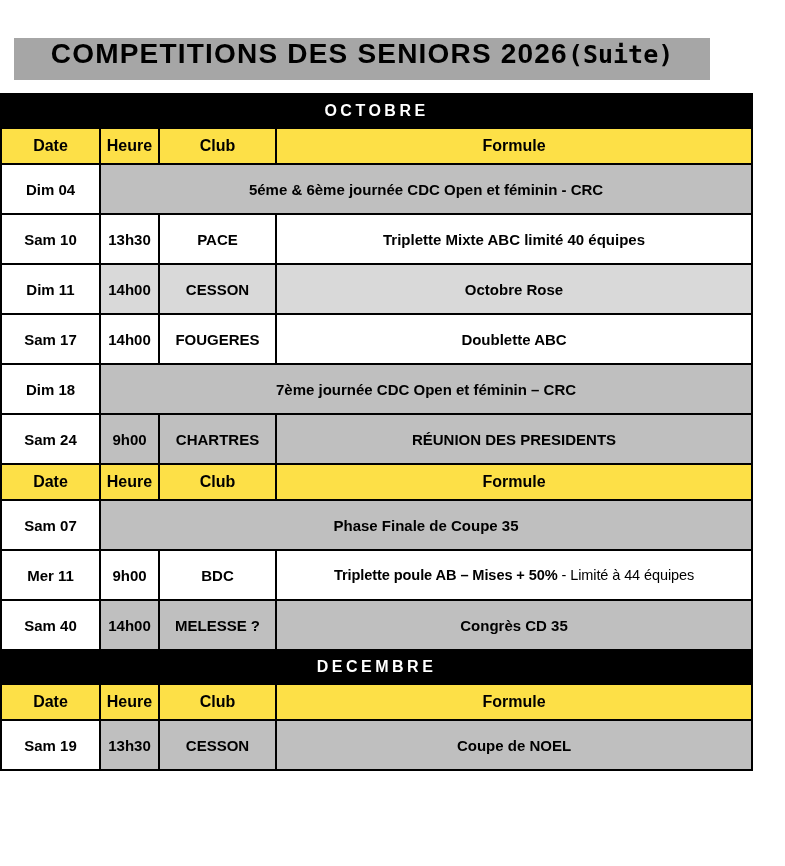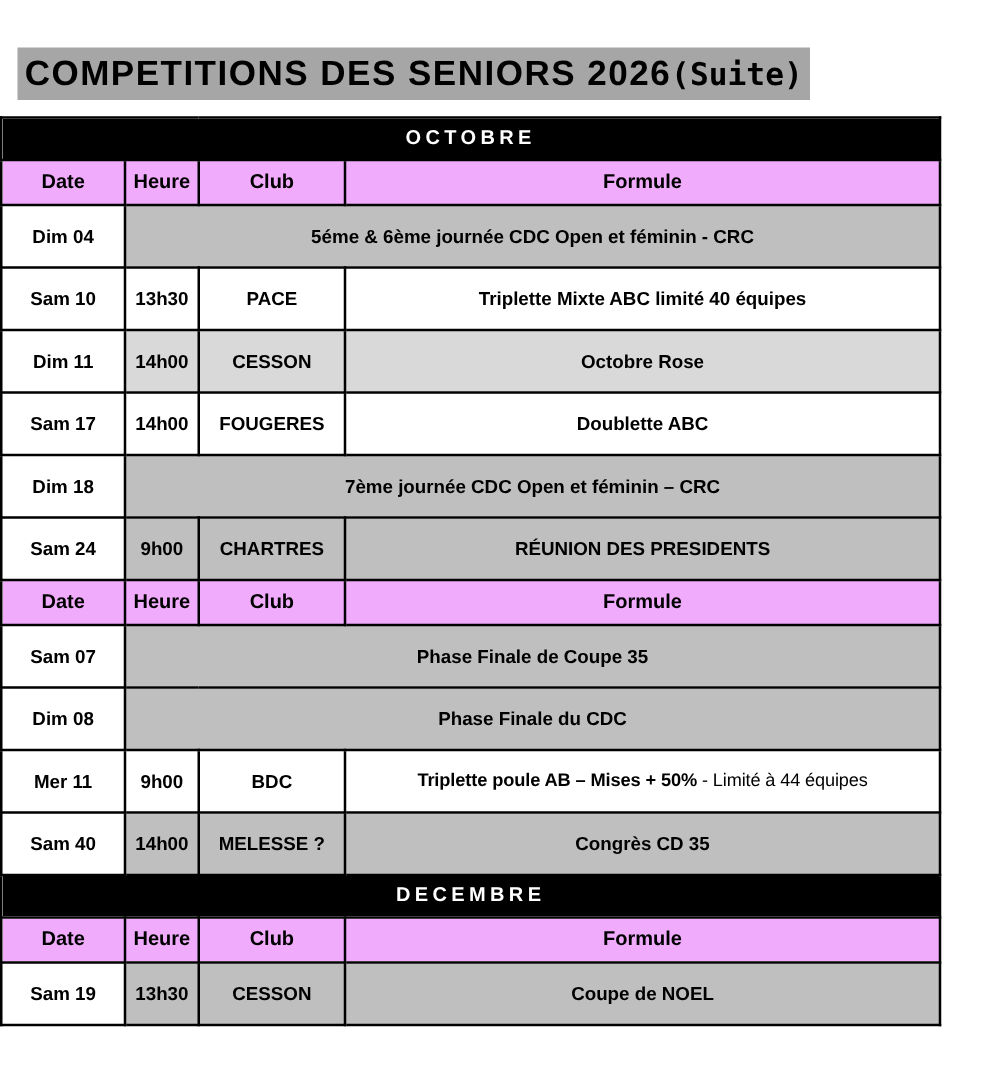--- a/index.html
+++ b/index.html
@@ -20,25 +20,24 @@
     height: 866px;
     overflow: hidden;
     background: #ffffff;
   }
 
   
   .title-banner {
     position: absolute;
     left: 14px;
     top: 38px;
-    width: 634px;
+    width: 696px;
     height: 42px;
     background: #a6a6a6;
     display: flex;
-    align-items: center;
     justify-content: center;
   }
   .title-text {
     font-size: 28px;
     font-weight: bold;
     color: #000000;
     letter-spacing: 1.2px;
     white-space: nowrap;
   }
   .title-suffix {
@@ -81,21 +80,21 @@
     height: 32px;
     font-size: 16px;
     font-weight: bold;
     letter-spacing: 3.5px;
     border-left-color: #000000;
     border-right-color: #000000;
   }
 
   
   tr.head-row td {
-    background: #f0abfc;
+    background: #fde047;
     height: 34px;
     font-size: 16px;
   }
   tr.head-row td.formule-head { font-size: 16px; }
 
   
   tr.data-row td { height: 48px; }
   tr.data-row td.date-cell { background: #ffffff; }
 
   
@@ -172,24 +171,20 @@
           <td>Date</td>
           <td>Heure</td>
           <td>Club</td>
           <td class="formule-head">Formule</td>
         </tr>
         <tr class="data-row">
           <td class="date-cell">Sam 07</td>
           <td colspan="3" class="sh-dark">Phase Finale de Coupe 35</td>
         </tr>
         <tr class="data-row">
-          <td class="date-cell">Dim 08</td>
-          <td colspan="3" class="sh-dark">Phase Finale du CDC</td>
-        </tr>
-        <tr class="data-row">
           <td class="date-cell">Mer 11</td>
           <td class="sh-white">9h00</td>
           <td class="sh-white">BDC</td>
           <td class="sh-white tight"><span class="f-strong">Triplette poule AB – Mises + 50%</span><span class="f-light"> - Limité à 44 équipes</span></td>
         </tr>
         <tr class="data-row">
           <td class="date-cell">Sam 40</td>
           <td class="sh-dark">14h00</td>
           <td class="sh-dark">MELESSE ?</td>
           <td class="sh-dark">Congrès CD 35</td>

